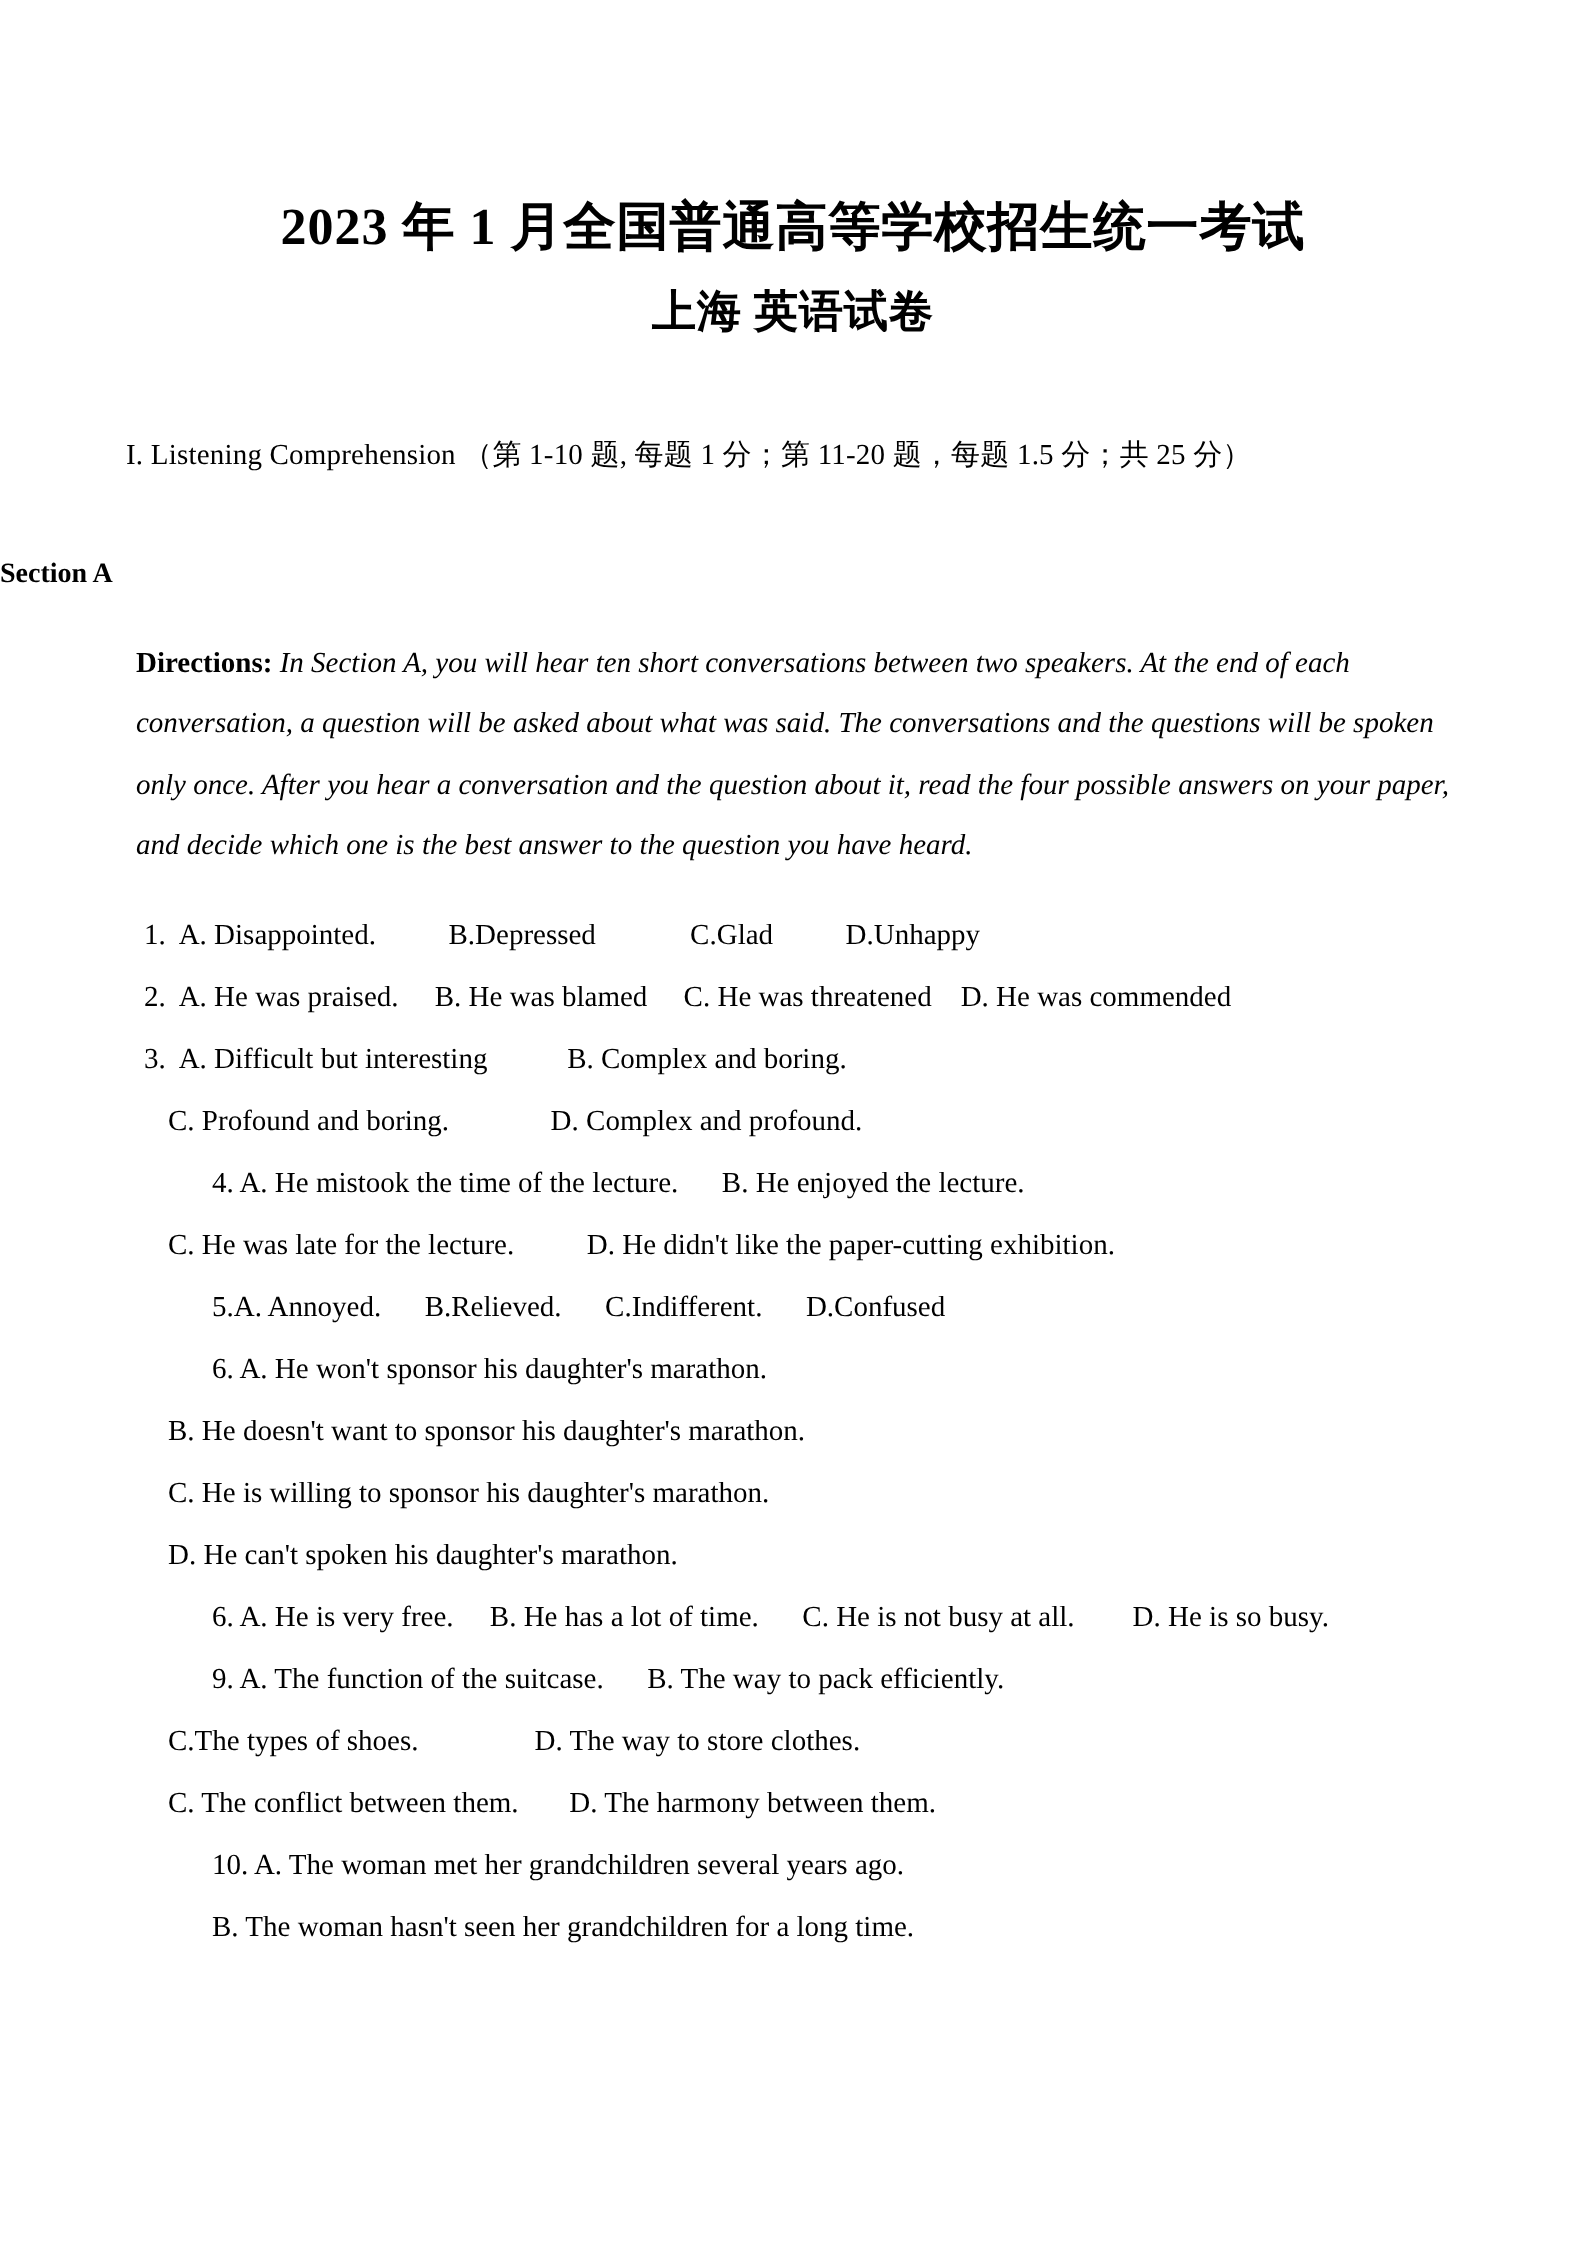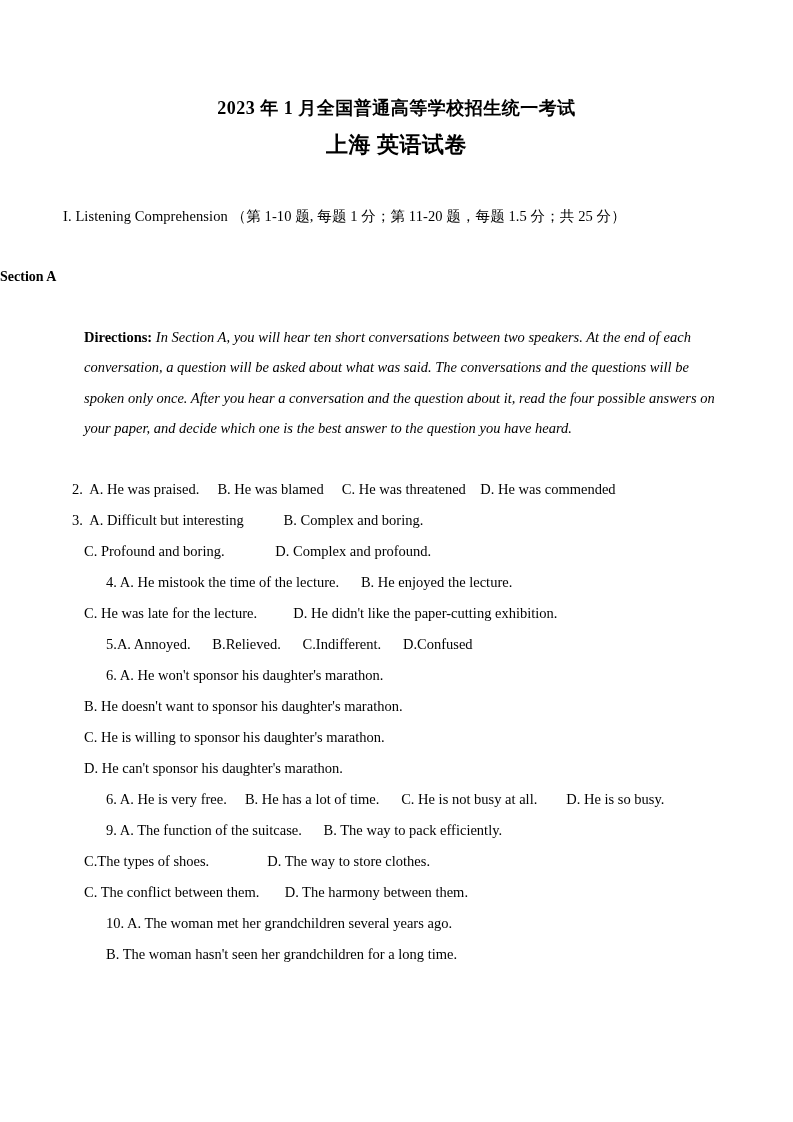--- a/index.html
+++ b/index.html
@@ -20,21 +20,21 @@
     height: 1122px;
     box-sizing: border-box;
     padding: 0;
     overflow: hidden;
   }
 
   
   .doc-title {
     text-align: center;
     font-weight: bold;
-    font-size: 18px;
+    font-size: 26px;
     line-height: 1.35;
     letter-spacing: 0.5px;
     margin: 0;
   }
   .title-main {
     padding-top: 96px;
   }
   .title-sub {
     padding-top: 10px;
     font-size: 22px;
@@ -51,21 +51,21 @@
   }
   .section-label {
     font-weight: bold;
     font-size: 14px;
     margin: 0;
     padding-top: 43px;
   }
 
   
   .directions {
-    margin: 16px;
+    margin: 0;
     padding-left: 68px;
     padding-right: 62px;
     padding-top: 21px;
     font-size: 14.5px;
     line-height: 30.5px;
     text-align: left;
   }
   .directions .dir-label {
     font-weight: bold;
     font-style: normal;
@@ -103,30 +103,31 @@
 
   <p class="section-line">I.  Listening Comprehension  （第 1-10 题, 每题 1 分；第 11-20 题，每题 1.5 分；共 25 分）</p>
 
   <p class="section-label">Section   A</p>
 
   <p class="directions">
     <span class="dir-label">Directions:</span><span class="dir-body"> In Section A, you will hear ten short conversations between two speakers. At the end of each conversation, a question will be asked about what was said. The conversations and the questions will be spoken only once. After you hear a conversation and the question about it, read the four possible answers on your paper, and decide which one is the best answer to the question you have heard.</span>
   </p>
 
   <div class="questions" id="question-list">
+      <p class="q-line">1.  A. Disappointed.          B.Depressed             C.Glad          D.Unhappy</p>
       <p class="q-line">2.  A. He was praised.     B. He was blamed     C. He was threatened    D. He was commended</p>
       <p class="q-line">3.  A. Difficult but interesting           B. Complex and boring.</p>
       <p class="q-line indent">C. Profound and boring.              D. Complex and profound.</p>
       <p class="q-line flush">4. A. He mistook the time of the lecture.      B. He enjoyed the lecture.</p>
       <p class="q-line indent">C. He was late for the lecture.          D. He didn't like the paper-cutting exhibition.</p>
       <p class="q-line flush">5.A. Annoyed.      B.Relieved.      C.Indifferent.      D.Confused</p>
       <p class="q-line flush">6. A. He won't sponsor his daughter's marathon.</p>
       <p class="q-line indent">B. He doesn't want to sponsor his daughter's marathon.</p>
       <p class="q-line indent">C. He is willing to sponsor his daughter's marathon.</p>
-      <p class="q-line indent">D. He can't sponsor his daughter's marathon.</p>
+      <p class="q-line indent">D. He can't spoken his daughter's marathon.</p>
       <p class="q-line flush">6. A. He is very free.     B. He has a lot of time.      C. He is not busy at all.        D. He is so busy.</p>
       <p class="q-line flush">9. A. The function of the suitcase.      B. The way to pack efficiently.</p>
       <p class="q-line indent">C.The types of shoes.                D. The way to store clothes.</p>
       <p class="q-line indent">C. The conflict between them.       D. The harmony between them.</p>
       <p class="q-line flush">10. A. The woman met her grandchildren several years ago.</p>
       <p class="q-line flush">B. The woman hasn't seen her grandchildren for a long time.</p>
     </div>
 
 </div>
 

